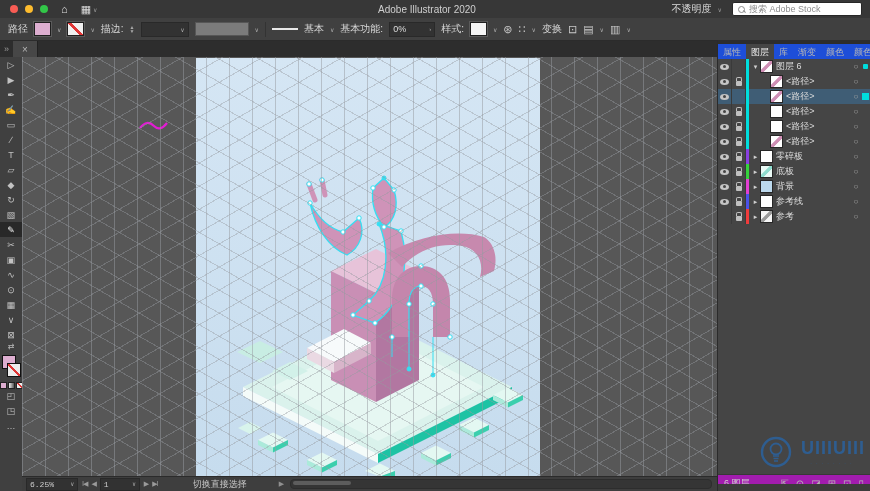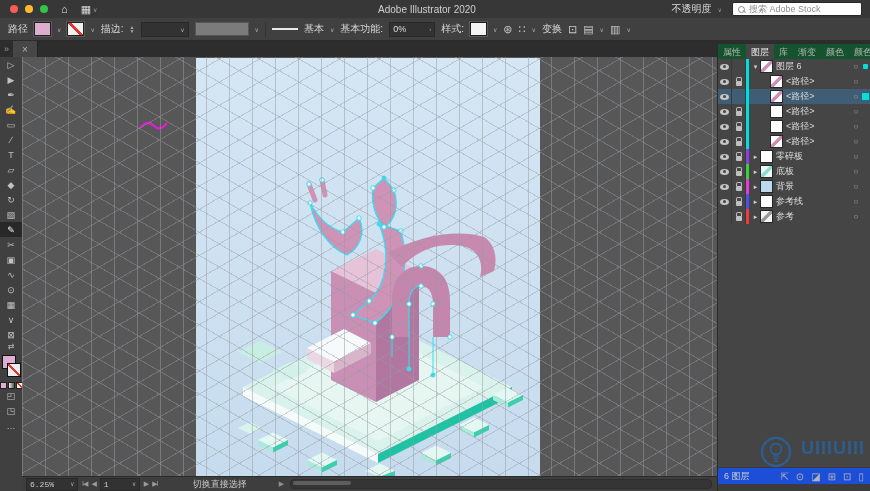--- a/index.html
+++ b/index.html
@@ -77,21 +77,21 @@
     justify-content:space-between;padding:0 3px;font-size:8px;font-family:Liberation Mono, monospace;}
   .sb-nav{font-size:7px;color:#9a9a9a;letter-spacing:-1px;}
   .sb-msg{margin-left:31px;color:#c9c9c9;}
   .sb-play{margin-left:28px;font-size:7px;color:#8f8f8f;}
   .sb-scroll{flex:1;height:8px;background:#353535;border:1px solid #2d2d2d;border-radius:4px;
     margin:0 2px;position:relative;}
   .sb-thumb{position:absolute;left:2px;top:1px;width:58px;height:4px;background:#5d5d5d;border-radius:3px;}
   
   .rightpanel{position:absolute;right:0;top:40px;bottom:0;width:152px;background:#454545;border-left:1px solid #2b2b2b;}
   .panel-gap{height:4px;background:#2d2d2d;}
-  .panel-tabs{height:15px;background:#14532d;display:flex;align-items:stretch;font-size:9px;color:#b5b5b5;
+  .panel-tabs{height:15px;background:#1d4ed8;display:flex;align-items:stretch;font-size:9px;color:#b5b5b5;
     white-space:nowrap;overflow:hidden;}
   .ptab{padding:1px 5px 0;display:flex;align-items:center;flex:none;}
   .ptab.active{background:#454545;color:#ededed;font-family:Liberation Serif, serif;}
   .layer-rows{}
   .lrow{height:15px;display:flex;align-items:center;font-size:9px;color:#dcdcdc;position:relative;}
   .lrow.selected{background:#3f5d75;}
   .cell-eye,.cell-lock{width:13px;height:15px;display:flex;align-items:center;justify-content:center;
     border-right:1px solid #3a3a3a;flex:none;}
   .eye{width:9px;height:6px;background:#c5c5c5;border-radius:50%;position:relative;}
   .eye::after{content:"";position:absolute;left:3px;top:1.5px;width:3px;height:3px;background:#454545;border-radius:50%;}
@@ -100,22 +100,22 @@
     border:1px solid #c0c0c0;border-bottom:none;border-radius:2px 2px 0 0;}
   .cbar{width:3px;height:15px;flex:none;margin-right:2px;}
   .exp{width:9px;font-size:7px;color:#cfcfcf;flex:none;text-align:center;}
   .thumb{width:11px;height:11px;border:1px solid #262626;background:#fff;flex:none;margin-right:3px;}
   .lname{flex:1;overflow:hidden;white-space:nowrap;}
   .target{width:10px;font-size:8px;color:#a8a8a8;text-align:center;flex:none;}
   .selsq{width:9px;flex:none;display:flex;justify-content:center;}
   .selsq i{display:none;background:var(--layer-cyan,#00dede);}
   .selsq.big i{display:block;width:7px;height:7px;}
   .selsq.small i{display:block;width:5px;height:5px;border-radius:1px;}
-  .panel-footer{position:absolute;left:0;right:0;bottom:7px;height:16px;border-top:1px solid #383838;
-    display:flex;align-items:center;font-size:9px;color:#cfcfcf;padding:0 6px;background:#1d4ed8;}
+  .panel-footer{position:absolute;left:0;right:0;bottom:0;height:16px;border-top:1px solid #383838;
+    display:flex;align-items:center;font-size:9px;color:#cfcfcf;padding:0 6px;background:#a21caf;}
   .pf-icons{margin-left:auto;display:flex;gap:7px;font-size:10px;color:#b5b5b5;}
   .panel-strip{position:absolute;left:0;right:0;bottom:0;height:7px;background:#3c3c3c;}
   
   .watermark{position:absolute;right:5px;bottom:22px;display:flex;align-items:center;gap:8px;
     color:#2d5f95;z-index:6;opacity:.95;}
   .wm-textcol{display:flex;flex-direction:column;align-items:center;}
   .wm-text{font-size:18px;font-weight:bold;letter-spacing:1px;text-align:center;}
   .wm-sub{font-size:5px;letter-spacing:4px;margin-top:1px;color:#2d5f95;}
 </style>
 </head>

